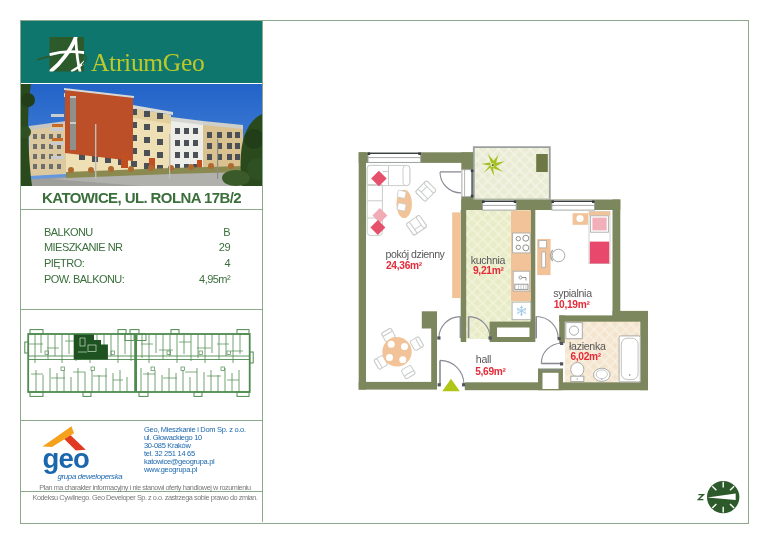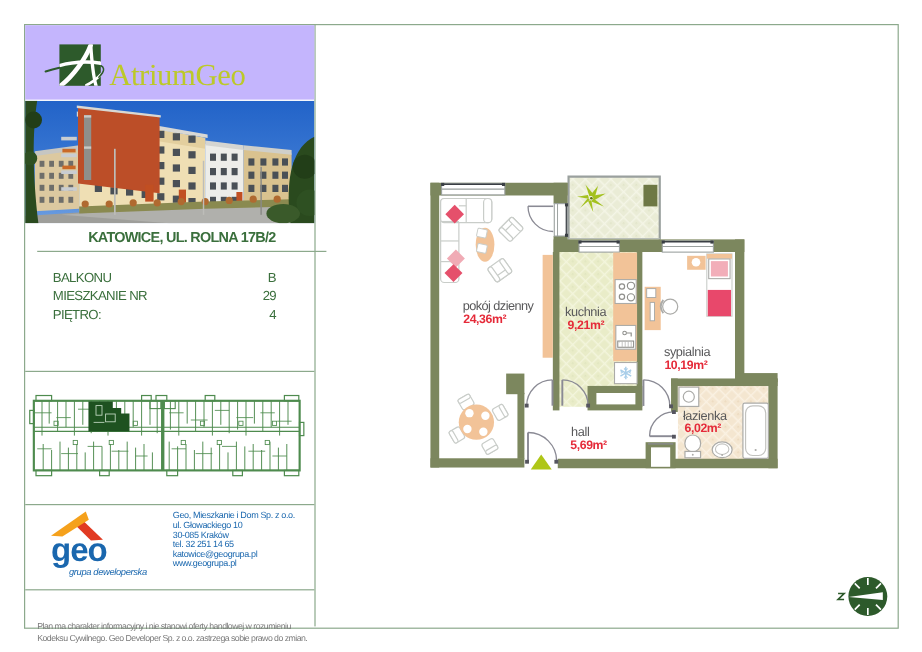--- a/index.html
+++ b/index.html
@@ -7,21 +7,21 @@
        font-family:"Liberation Sans",sans-serif;}
   .abs{position:absolute;}
 </style>
 </head>
 <body>
 
 <div class="abs" style="left:20px;top:20px;width:727px;height:502px;border:1px solid #8CA98C;"></div>
 
 <div class="abs" style="left:262px;top:20px;width:1px;height:502px;background:#8CA98C;"></div>
 
-<div class="abs" style="left:21px;top:21px;width:241px;height:62px;background:#c4b5fd;">
+<div class="abs" style="left:21px;top:21px;width:241px;height:62px;background:#0f766e;">
 <svg width="241" height="62" viewBox="0 0 241 62">
   <defs>
         <clipPath id="sqclip">
           <rect x="28.5" y="16" width="34.5" height="34.5"></rect>
         </clipPath>
       </defs>
 
   <rect x="28.5" y="16" width="34.5" height="34.5" fill="#2D5A2B"></rect>
 
   <g clip-path="url(#sqclip)" stroke="#fff" fill="none" stroke-linecap="round">
@@ -176,29 +176,30 @@
   <circle cx="7" cy="16" r="7" fill="#223E18"></circle>
   <circle cx="4" cy="48" r="6" fill="#2E5022"></circle>
 
   <path d="M241,30 C224,38 216,62 221,102 L241,102 Z" fill="#2A4A1E"></path>
   <ellipse cx="215" cy="94" rx="14" ry="8" fill="#3A5A2A"></ellipse>
   <circle cx="233" cy="55" r="10" fill="#223E18"></circle>
   <circle cx="237" cy="85" r="11" fill="#2E5022"></circle>
 </svg>
 </div>
 
-<div class="abs" style="left:31px;top:186px;width:241px;height:23px;border-bottom:1px solid #8CA98C;
-     color:#3A6F3C;font-weight:bold;font-size:12px;text-align:center;line-height:24px;letter-spacing:-0.6px;">
+<div class="abs" style="left:21px;top:186px;width:241px;height:23px;border-bottom:1px solid #8CA98C;
+     color:#3A6F3C;font-weight:bold;font-size:15px;text-align:center;line-height:24px;letter-spacing:-0.6px;">
   KATOWICE, UL. ROLNA 17B/2
 </div>
 
 <div class="abs" style="left:44px;top:224.5px;width:186px;color:#3A6F3C;font-size:11px;line-height:15.7px;border:0;letter-spacing:-0.55px;">
   <div><span>BALKONU</span><span style="float:right">B</span></div>
   <div><span>MIESZKANIE NR</span><span style="float:right">29</span></div>
   <div><span>PIĘTRO:</span><span style="float:right">4</span></div>
+  <div><span>POW. BALKONU:</span><span style="float:right">4,95m²</span></div>
 </div>
 <div class="abs" style="left:21px;top:309px;width:241px;height:1px;background:#8CA98C;"></div>
 
 <div class="abs" style="left:21px;top:310px;width:241px;height:110px;border-bottom:1px solid #8CA98C;">
 <svg width="241" height="109" viewBox="0 0 241 109">
   <g id="miniplan">
   <rect x="7.2" y="24" width="221.5" height="58" fill="#fff" stroke="#4E8B4E" stroke-width="1.8"></rect>
   <rect x="9" y="19.6" width="13" height="4.4" fill="none" stroke="#4E8B4E" stroke-width="1"></rect>
   <rect x="97" y="19.6" width="8" height="4.4" fill="none" stroke="#4E8B4E" stroke-width="1"></rect>
   <rect x="109" y="19.6" width="9" height="4.4" fill="none" stroke="#4E8B4E" stroke-width="1"></rect>
@@ -327,21 +328,21 @@
     <text x="123" y="12">Geo, Mieszkanie i Dom Sp. z o.o.</text>
     <text x="123" y="20">ul. Głowackiego 10</text>
     <text x="123" y="28">30-085 Kraków</text>
     <text x="123" y="36">tel. 32 251 14 65</text>
     <text x="123" y="44">katowice@geogrupa.pl</text>
     <text x="123" y="52">www.geogrupa.pl</text>
   </g>
 </svg>
 </div>
 
-<div class="abs" style="left:31px;top:517px;width:228px;color:#7A7A7A;font-size:7.3px;line-height:10.4px;white-space:nowrap;letter-spacing:-0.45px;">
+<div class="abs" style="left:31px;top:483px;width:228px;color:#7A7A7A;font-size:7.3px;line-height:10.4px;white-space:nowrap;letter-spacing:-0.45px;text-align:center;">
   Plan ma charakter informacyjny i nie stanowi oferty handlowej w rozumieniu<br>
   Kodeksu Cywilnego. Geo Developer Sp. z o.o. zastrzega sobie prawo do zmian.
 </div>
 
 <svg class="abs" style="left:0;top:0;" width="768" height="543" viewBox="0 0 768 543">
   <defs>
     <pattern id="latg" width="15" height="15" patternUnits="userSpaceOnUse" patternTransform="rotate(45)">
       <rect width="15" height="15" fill="#E9ECC8"></rect>
       <path d="M0,0.5 H15 M0,8 H15 M0.5,0 V15 M8,0 V15" stroke="#F3F5DC" stroke-width="1.3"></path>
       <circle cx="4" cy="4" r="0.7" fill="#DEE4BC"></circle>

